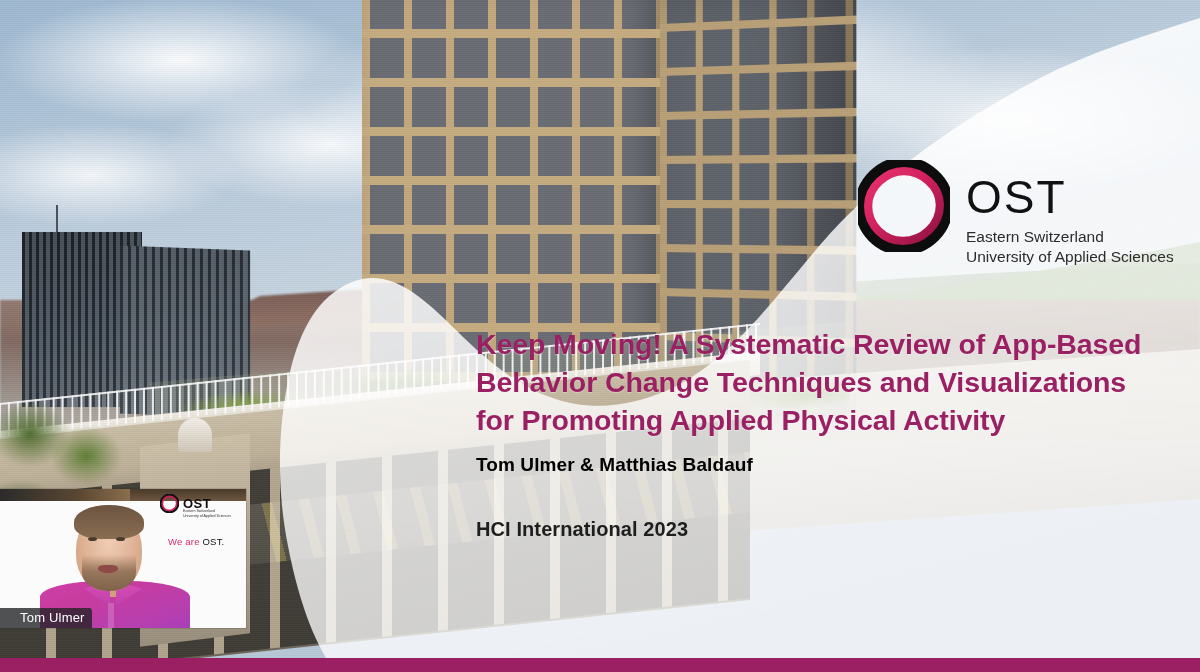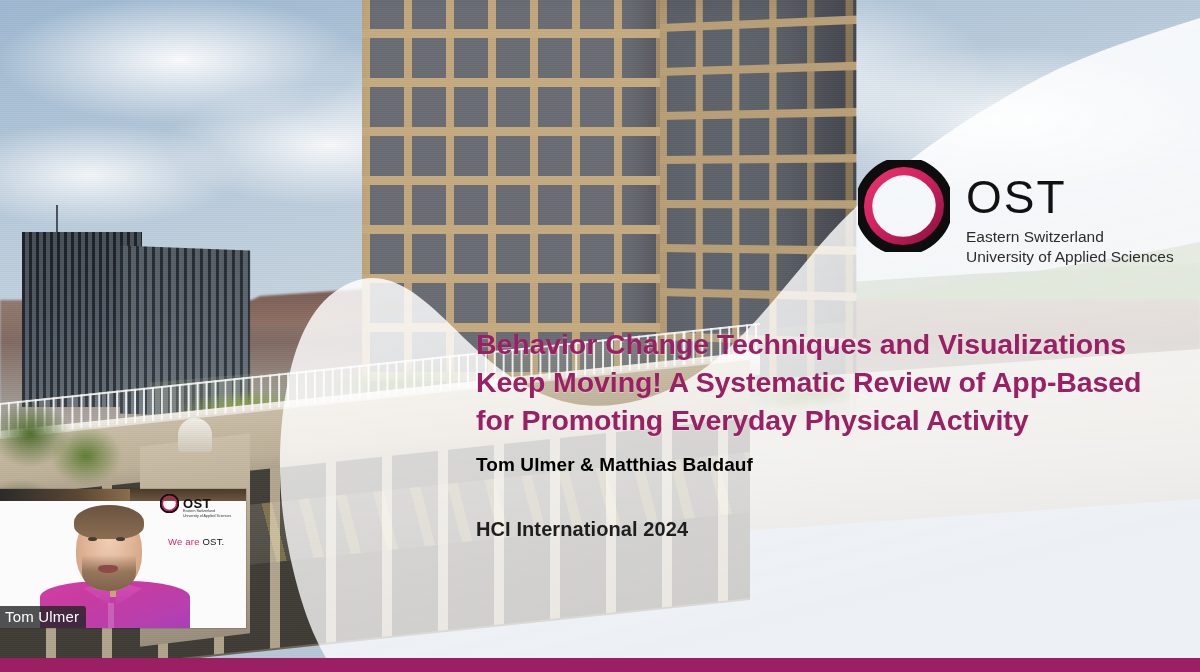--- a/index.html
+++ b/index.html
@@ -345,22 +345,22 @@
     position: absolute; left: 168px; top: 47px;
     font-size: 9.5px; font-weight: normal; letter-spacing: .2px;
   }
   .pip-tagline .we { color: #D62A6E; }
   .pip-tagline .ost { color: #111; }
 
   .pip-name {
     position: absolute; left: 0; bottom: 0;
     background: rgba(32,33,36,.78);
     color: #fff;
-    font-size: 15px;
-    padding: 3px 7px 3px 5px;
+    font-size: 13px;
+    padding: 3px 7px 3px 20px;
     letter-spacing: .2px;
     line-height: 1.1;
     border-radius: 0 3px 0 0;
   }
 
   
   .bottom-bar {
     position: absolute; left: 0; bottom: 0; width: 1200px; height: 14px;
     background: #9B2063;
   }
@@ -437,29 +437,29 @@
       <div class="ost-word">OST</div>
       <div class="ost-sub">
         <span>Eastern Switzerland</span><br>
         <span>University of Applied Sciences</span>
       </div>
     </div>
   </div>
 
   <div class="text-block">
     <div class="slide-title">
+      <span class="tl">Keep Moving! A Systematic Review of App-Based</span>
       <span class="tl">Behavior Change Techniques and Visualizations</span>
-      <span class="tl">Keep Moving! A Systematic Review of App-Based</span>
-      <span class="tl">for Promoting Everyday Physical Activity</span>
+      <span class="tl">for Promoting Applied Physical Activity</span>
     </div>
     <div class="authors">Tom Ulmer &amp; Matthias Baldauf</div>
   </div>
 
   <div class="event">
-    <div class="event-name">HCI International 2024</div>
+    <div class="event-name">HCI International 2023</div>
   </div>
 
   <div class="pip">
     <div class="pip-bg"></div>
     <div class="pip-bg-shelf"></div>
     <div class="pip-bg-shelf2"></div>
 
     <div class="pip-logo">
       <svg class="pip-ring-svg" viewBox="0 0 100 100">
         <path d="M50 4 C72 4 96 22 96 48 C96 76 75 96 49 96 C23 96 4 76 4 50 C4 24 26 4 50 4 Z" fill="none" stroke="#111" stroke-width="12"></path>

